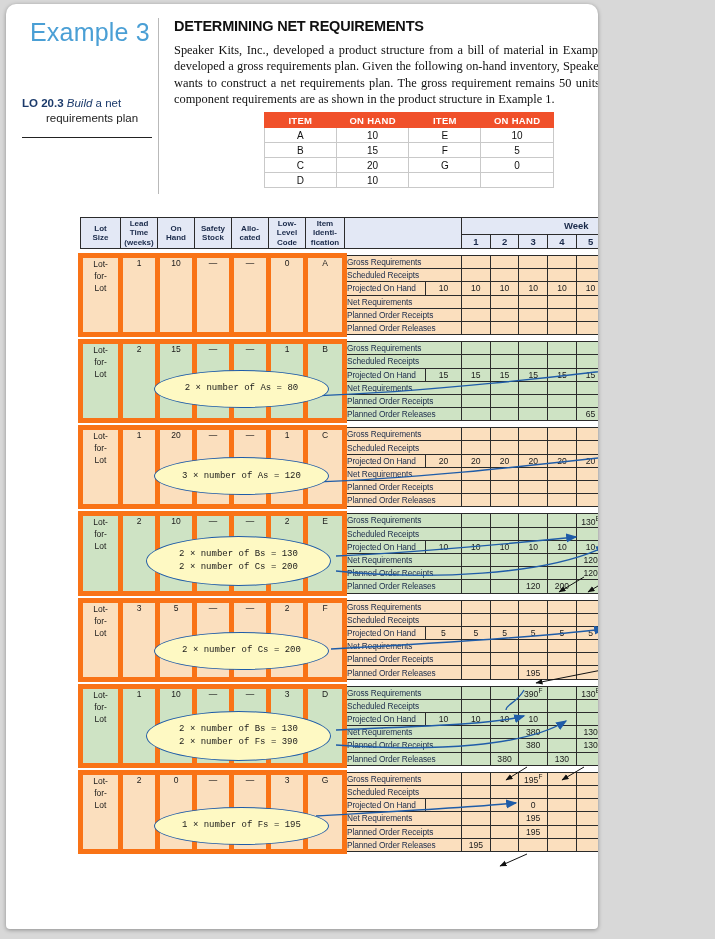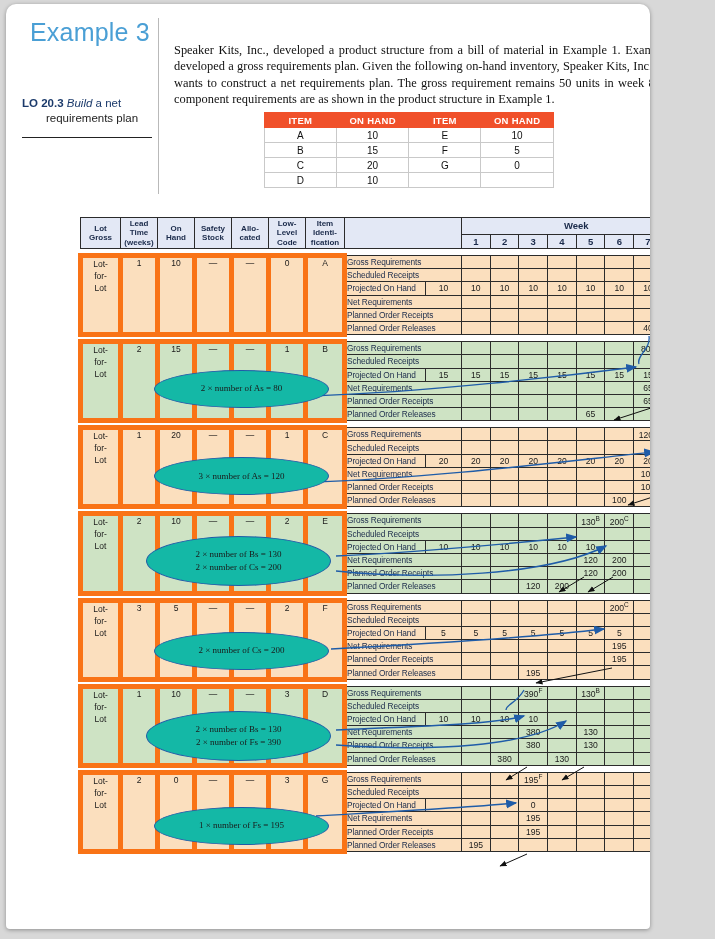--- a/index.html
+++ b/index.html
@@ -5,21 +5,21 @@
   * { box-sizing: border-box; }
   html, body { margin:0; padding:0; }
   body {
     width:715px; height:939px;
     background:#d8d8d8;
     font-family:"Liberation Sans", sans-serif;
     overflow:hidden;
   }
   .page {
     position:absolute; left:6px; top:4px;
-    width:644px; height:925px;
+    width:592px; height:925px;
     background:#ffffff;
     border-radius:10px 10px 4px 4px;
     box-shadow:0 1px 4px rgba(0,0,0,.35);
     overflow:hidden;
   }
 
   
   .hdr { position:relative; height:196px; }
   .ex-title {
     position:absolute; left:24px; top:14px;
@@ -102,26 +102,26 @@
   }
   .dcell sup { font-size:6.5px; }
   .peach { background:#fbdfbe; }
   .green { background:#cee3c4; }
 
   
   .callout {
     position:absolute;
     border:1.3px solid #1f5ca8;
     border-radius:50%;
-    background:#14b8a6;
+    background:#fef9c3;
     display:flex; flex-direction:column;
     align-items:center; justify-content:center;
     font-size:9px; color:#1a1a1a;
     line-height:13px; z-index:6;
-    font-family:Liberation Serif, serif;
+    font-family:Liberation Mono, monospace;
   }
   .callout span { white-space:nowrap; }
 
   svg.arrows {
     position:absolute; left:0; top:0; width:715px; height:939px;
     pointer-events:none; z-index:5;
   }
 </style>
 </head>
 <body>
@@ -134,20 +134,21 @@
 
     <div class="lo-box">
       <div class="lo-line1">
         <b>LO 20.3</b>
         <i>Build</i><span> a net</span>
       </div>
       <div class="lo-line2">requirements plan</div>
       <div class="lo-rule"></div>
     </div>
 
+    <div class="sec-title">DETERMINING NET REQUIREMENTS</div>
     <div class="para">Speaker Kits, Inc., developed a product structure from a bill of material in Example 1. Example 2 developed a gross requirements plan. Given the following on-hand inventory, Speaker Kits, Inc., now wants to construct a net requirements plan. The gross requirement remains 50 units in week 8, and component requirements are as shown in the product structure in Example 1.</div>
 
     <div class="oh-wrap">
       <table class="oh">
         <thead>
           <tr>
             <th style="width:72px;">ITEM</th>
             <th style="width:73px;">ON HAND</th>
             <th class="sep" style="width:72px;">ITEM</th>
             <th style="width:73px;">ON HAND</th>
@@ -202,21 +203,21 @@
         <col style="width:28.7px">
           <col style="width:28.7px">
           <col style="width:28.7px">
         <col style="width:28.7px">
           <col style="width:28.7px">
       </colgroup>
       <thead id="grid-head">
           <tr>
             <th class="hdcell" rowspan="2">
               <div>Lot</div>
-              <div>Gross</div>
+              <div>Size</div>
             </th>
             <th class="hdcell" rowspan="2">
               <div>Lead</div>
               <div>Time</div>
               <div>(weeks)</div>
             </th>
             <th class="hdcell" rowspan="2">
               <div>On</div>
               <div>Hand</div>
             </th>

